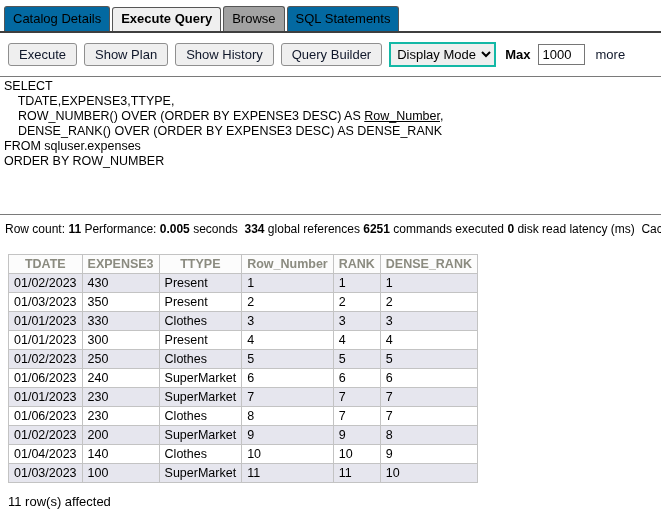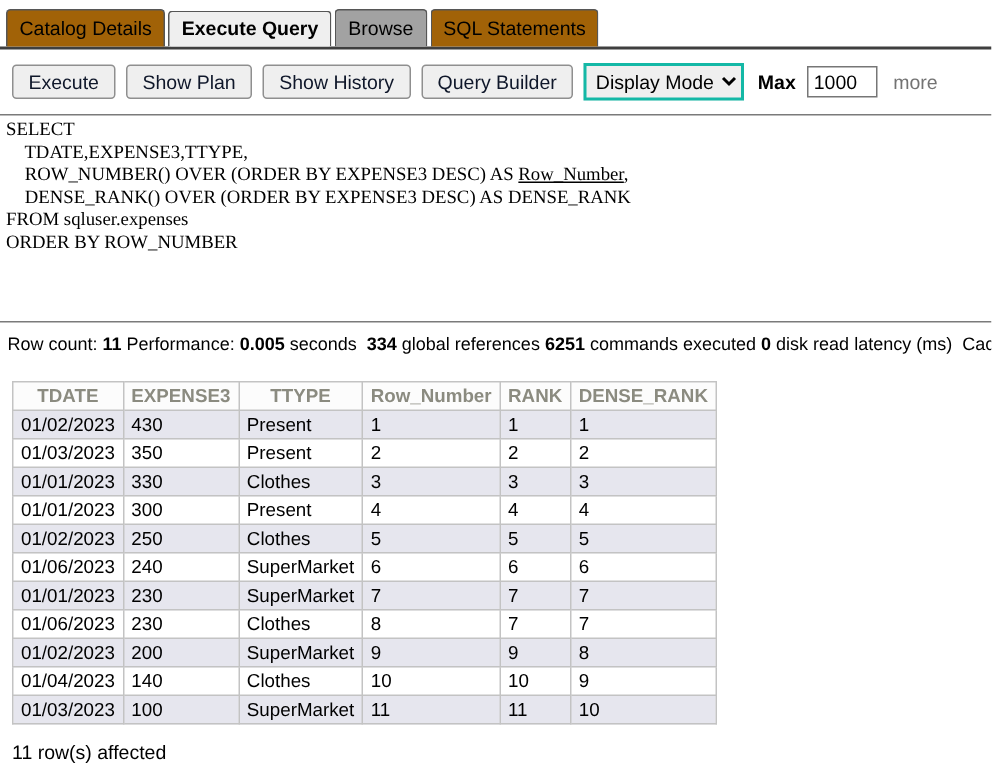--- a/index.html
+++ b/index.html
@@ -16,21 +16,21 @@
     display: flex;
     align-items: flex-end;
     gap: 2px;
     padding: 6px 0 0 4px;
     border-bottom: 2px solid #3f3f3f;
   }
   .tab {
     border: 1px solid #565656;
     border-bottom: none;
     border-radius: 3px 3px 0 0;
-    background: #a16207;
+    background: #0369a1;
     padding: 4px 8px 5px 8px;
     font-size: 13px;
     cursor: default;
     white-space: nowrap;
   }
   .tab.active { background: #efefef; font-weight: bold; padding-top: 3px; }
   .tab.dark   { background: #a2a2a2; }
 
   
   .toolbar {
@@ -58,29 +58,29 @@
   }
   .max-label { font-weight: bold; margin-left: 2px; }
   .max-input {
     width: 47px;
     font-family: "Liberation Sans", sans-serif;
     font-size: 13px;
     border: 1px solid #767676;
     padding: 2px 4px;
     height: 21px;
   }
-  .more-link { color: #737373; margin-left: 4px; cursor: pointer; text-decoration: none; }
+  .more-link { color: #0f172a; margin-left: 4px; cursor: pointer; text-decoration: none; }
 
   
   .sql-area {
     height: 139px;
     border-top: 1px solid #7a7a7a;
     border-bottom: 1px solid #7a7a7a;
     padding: 2px 0 0 4px;
-    font-family: Liberation Serif, serif;
+    font-family: Liberation Sans, sans-serif;
     font-size: 12.5px;
     line-height: 15px;
     white-space: pre;
     overflow: hidden;
     background: #ffffff;
   }
   .sql-area .u { text-decoration: underline; }
 
   
   .status {

